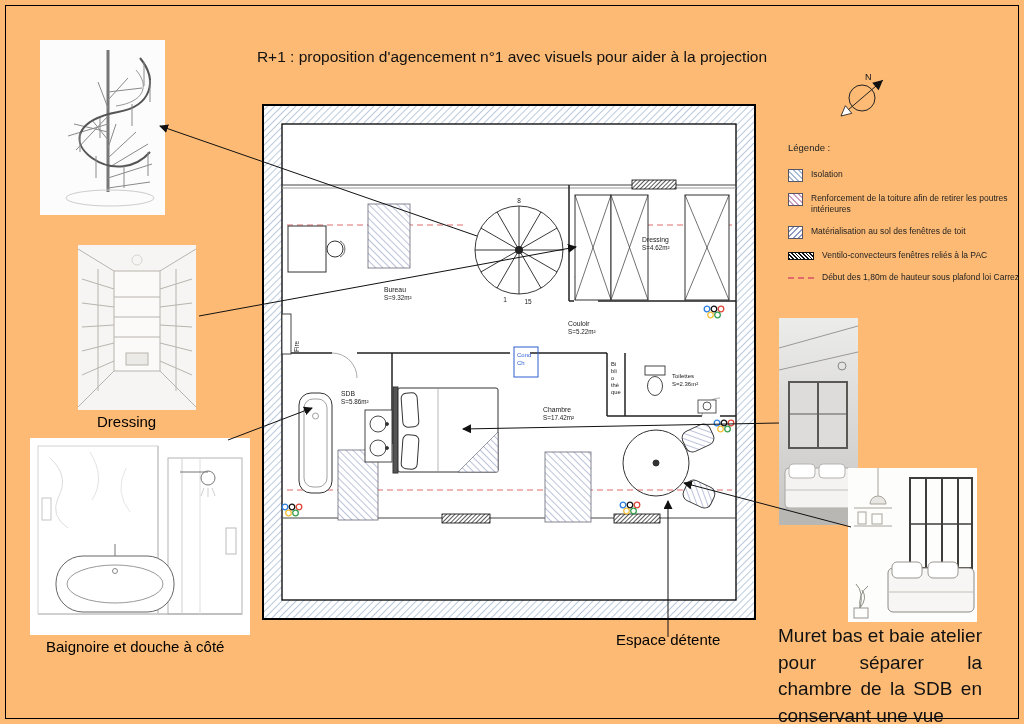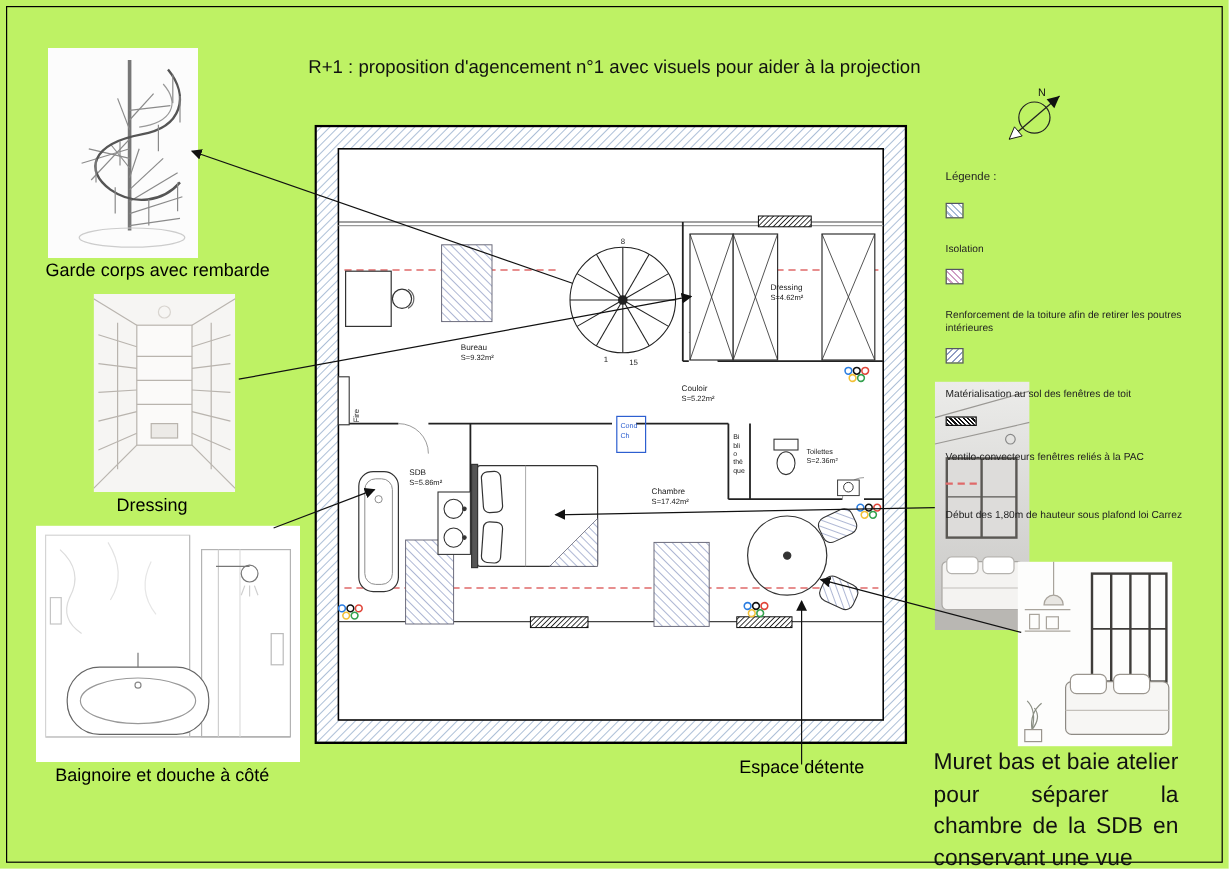--- a/index.html
+++ b/index.html
@@ -1,28 +1,28 @@
 <!DOCTYPE html>
 <html><head>
 <meta charset="utf-8">
 <style>
   * { margin:0; padding:0; box-sizing:border-box; }
   html,body { background:#fff; }
-  .page { position:relative; width:1024px; height:724px; background:#bef264;
+  .page { position:relative; width:1024px; height:724px; background:#fdba74;
           font-family:"Liberation Sans", sans-serif; color:#111; overflow:hidden; }
   .frame { position:absolute; inset:5px; border:1.5px solid #000; pointer-events:none; }
   .title { position:absolute; top:48px; left:0; width:100%; text-align:center; font-size:15.5px; }
   .caption { position:absolute; font-size:15px; color:#000; white-space:nowrap; }
   .muret { position:absolute; left:778px; top:623px; width:204px; font-size:19px;
            text-align:justify; line-height:1.4; }
   .img-box { position:absolute; }
   .img-box svg { display:block; width:100%; height:100%; }
   .legend { position:absolute; left:788px; top:142px; width:232px; font-size:8.5px; color:#222; }
   .legend-title { font-size:9.5px; margin-bottom:16px; }
-  .legend-item { display:flex; align-items:flex-start; gap:20px; margin-bottom:11px; line-height:1.3;flex-direction:column; }
+  .legend-item { display:flex; align-items:flex-start; gap:8px; margin-bottom:11px; line-height:1.3; }
   .swatch { flex:0 0 auto; width:15px; height:13px; border:1px solid #556; }
   .sw-iso  { background:repeating-linear-gradient(45deg,#fff 0 2.5px,#a8bcd6 2.5px 3.8px); }
   .sw-win  { background:repeating-linear-gradient(135deg,#fff 0 2.5px,#8f9bc4 2.5px 3.8px); }
   .sw-roof { background:repeating-linear-gradient(45deg,#fff 0 2.5px,#cf9ec4 2.5px 3.8px); }
   .sw-conv { width:26px; height:8px; margin-top:2px; border:1px solid #111;
              background:repeating-linear-gradient(45deg,#111 0 1.3px,#fff 1.3px 2.6px); }
   .sw-dash { width:26px; height:0; border:none; border-top:2px dashed #e06a6a; margin-top:5px; }
   .plan { position:absolute; left:262px; top:104px; width:494px; height:516px; }
   .compass { position:absolute; left:836px; top:70px; width:52px; height:52px; }
   .connectors { position:absolute; inset:0; z-index:20; pointer-events:none; }
@@ -60,21 +60,20 @@
         <line x1="92" y1="64" x2="92" y2="86"></line>
           <line x1="60" y1="78" x2="60" y2="98"></line>
         <line x1="40" y1="92" x2="40" y2="112"></line>
           <line x1="56" y1="116" x2="56" y2="138"></line>
         <line x1="84" y1="126" x2="84" y2="148"></line>
           <line x1="108" y1="112" x2="108" y2="136"></line>
         <ellipse cx="70" cy="158" rx="44" ry="8" stroke="#ccc"></ellipse>
       </g>
     </svg>
   </div>
-  <div class="caption" style="left:38px; top:217px;">Garde corps avec rembarde</div>
 
   <div class="img-box" style="left:78px; top:245px; width:118px; height:165px;">
     <svg viewBox="0 0 118 165">
       <rect width="118" height="165" fill="#f6f5f3"></rect>
       <g stroke="#b9b4ae" fill="none" stroke-width="1">
         <rect x="36" y="26" width="46" height="100" fill="#fbfaf9"></rect>
         <line x1="0" y1="4" x2="36" y2="26"></line>
           <line x1="118" y1="4" x2="82" y2="26"></line>
         <line x1="0" y1="162" x2="36" y2="126"></line>
           <line x1="118" y1="162" x2="82" y2="126"></line>

